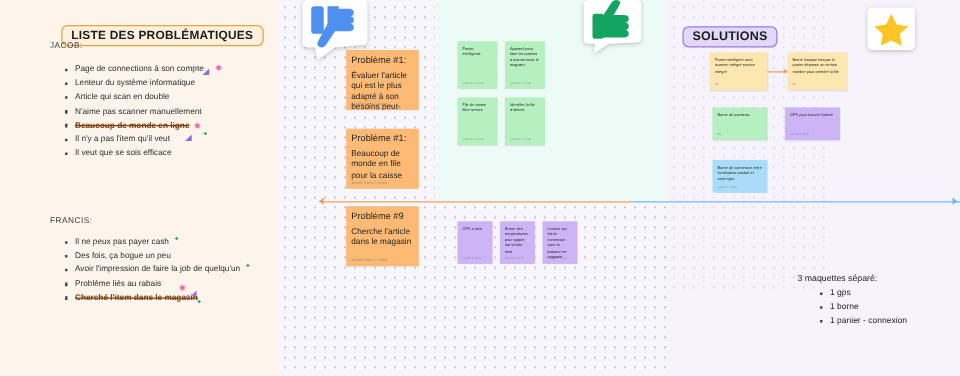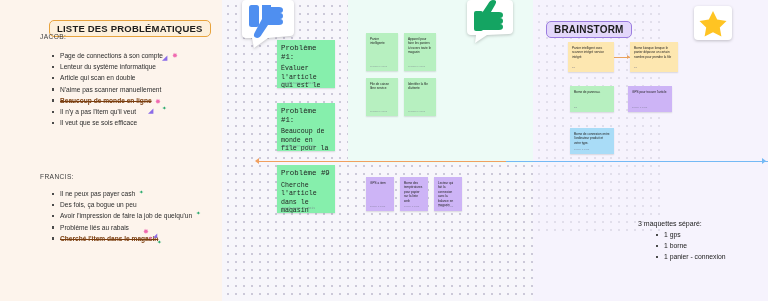--- a/index.html
+++ b/index.html
@@ -87,21 +87,21 @@
     overflow:hidden;
   }
   .note .t{font-size:6.6px;color:#1e1e1e;line-height:8.6px;margin:0;}
   .note .t.head{font-size:7.4px;margin-bottom:4px;}
   .note .meta{
     position:absolute;left:4px;bottom:3px;
     font-size:3.2px;color:#6c6c80;opacity:.65;letter-spacing:.1px;
     white-space:nowrap;
   }
   .note.purple{background:#cdb4f6;}
-  .note.purple-l{background:#86efac;font-family:Liberation Mono, monospace;}
+  .note.purple-l{background:#fdba74;}
   .note.green{background:#b7f0c0;}
   .note.orange{background:#fde7b0;}
   .note.blue{background:#a9dcf7;}
   .note.mint{background:#b7f0c0;}
 
   .note.tiny .t{font-size:3.1px;line-height:4.4px;}
   .note.tiny .meta{font-size:2.4px;}
 
   
   .hline{position:absolute;height:0;border-top-width:1px;border-top-style:solid;}
@@ -220,21 +220,21 @@
   <div class="note purple tiny" style="left:434px;top:177px;width:28px;height:34px;">
     <p class="t">Lecteur qui fait la connexion avec la balance en magasin</p>
     <span class="meta">Jacob 1 mois</span>
   </div>
 
   <div class="hline" style="left:258px;top:161px;width:248px;border-color:#f0a060;"></div>
   <div class="arrowhead" style="left:255px;top:158px;border-width:3px 4px 3px 0;border-color:transparent #f0a060 transparent transparent;"></div>
   <div class="hline" style="left:506px;top:161px;width:262px;border-color:#74b9f5;"></div>
   <div class="arrowhead" style="left:762px;top:158px;border-width:3px 0 3px 4px;border-color:transparent transparent transparent #74b9f5;"></div>
 
-  <div class="section-chip chip-solutions">BRAINSTORM</div>
+  <div class="section-chip chip-solutions">SOLUTIONS</div>
 
   <div class="note orange tiny" style="left:568px;top:42px;width:46px;height:30px;">
     <p class="t">Panier intelligent avec scanner intégré service intégré</p>
     <span class="meta">Eq</span>
   </div>
   <div class="note orange tiny" style="left:630px;top:42px;width:48px;height:30px;">
     <p class="t">Borne kiosque lorsque le panier dépasse un certain nombre pour prendre la file</p>
     <span class="meta">Eq</span>
   </div>
   <div class="hline" style="left:614px;top:57px;width:16px;border-color:#e9a25e;"></div>

